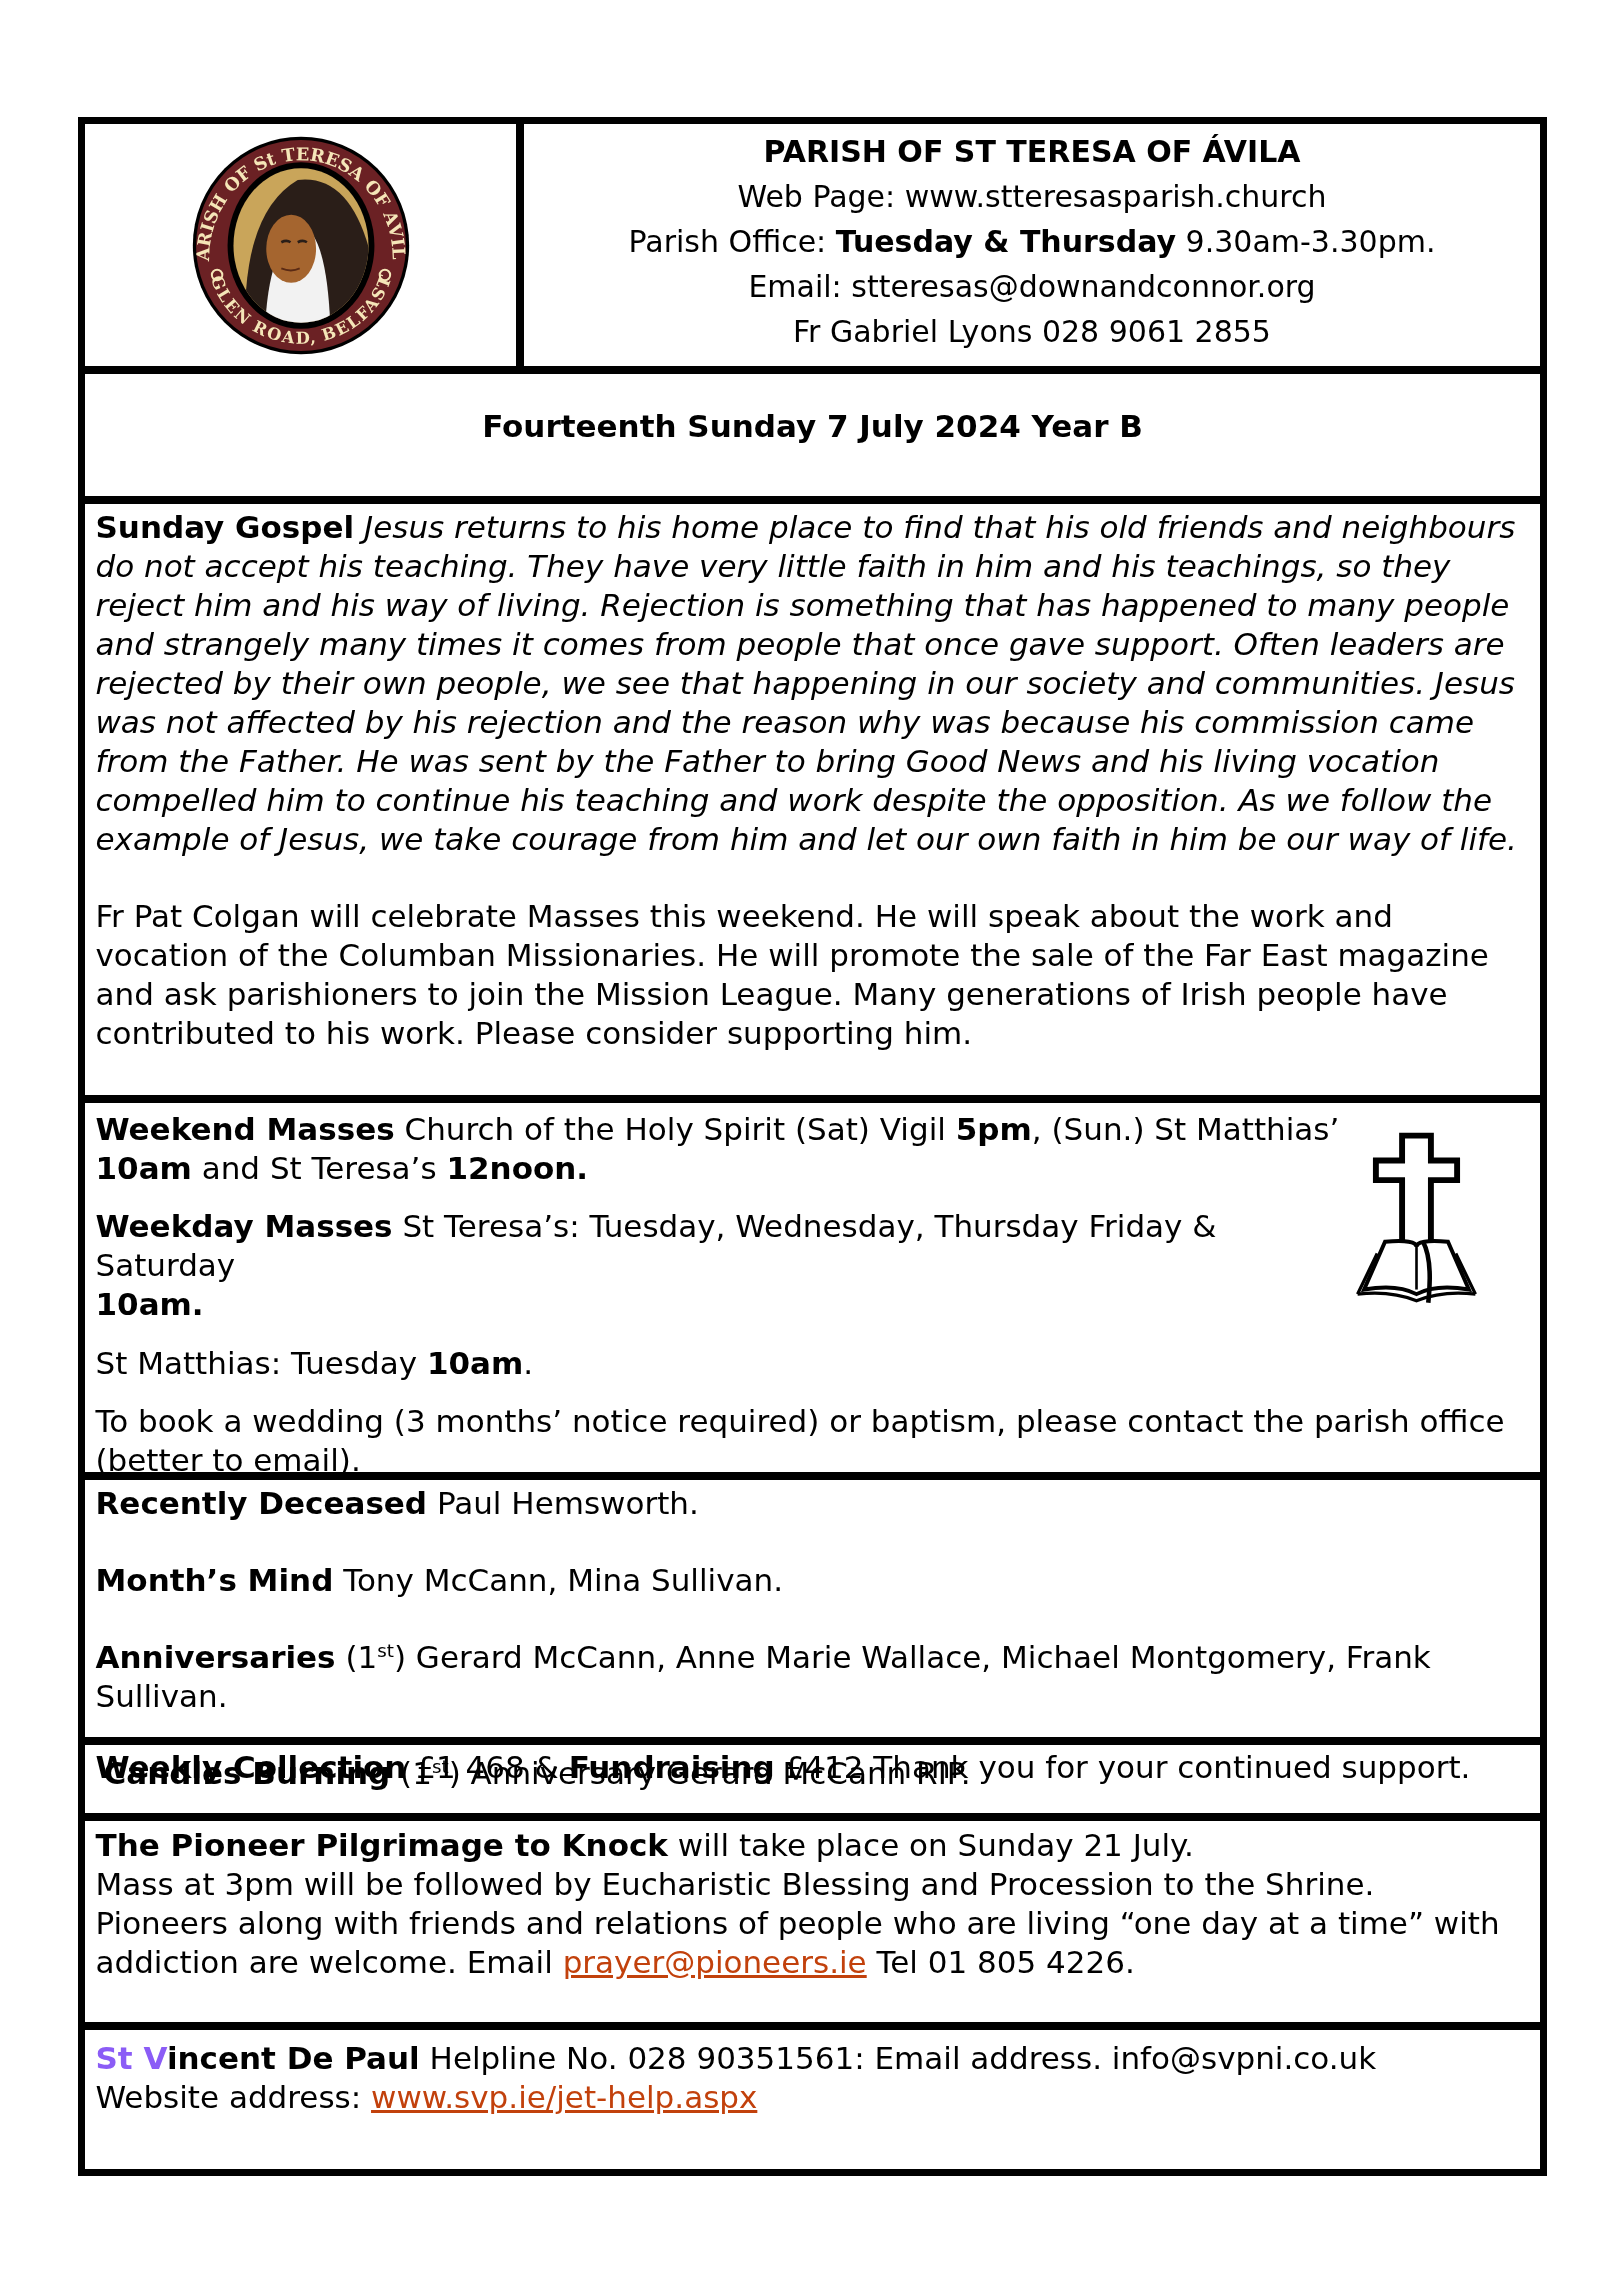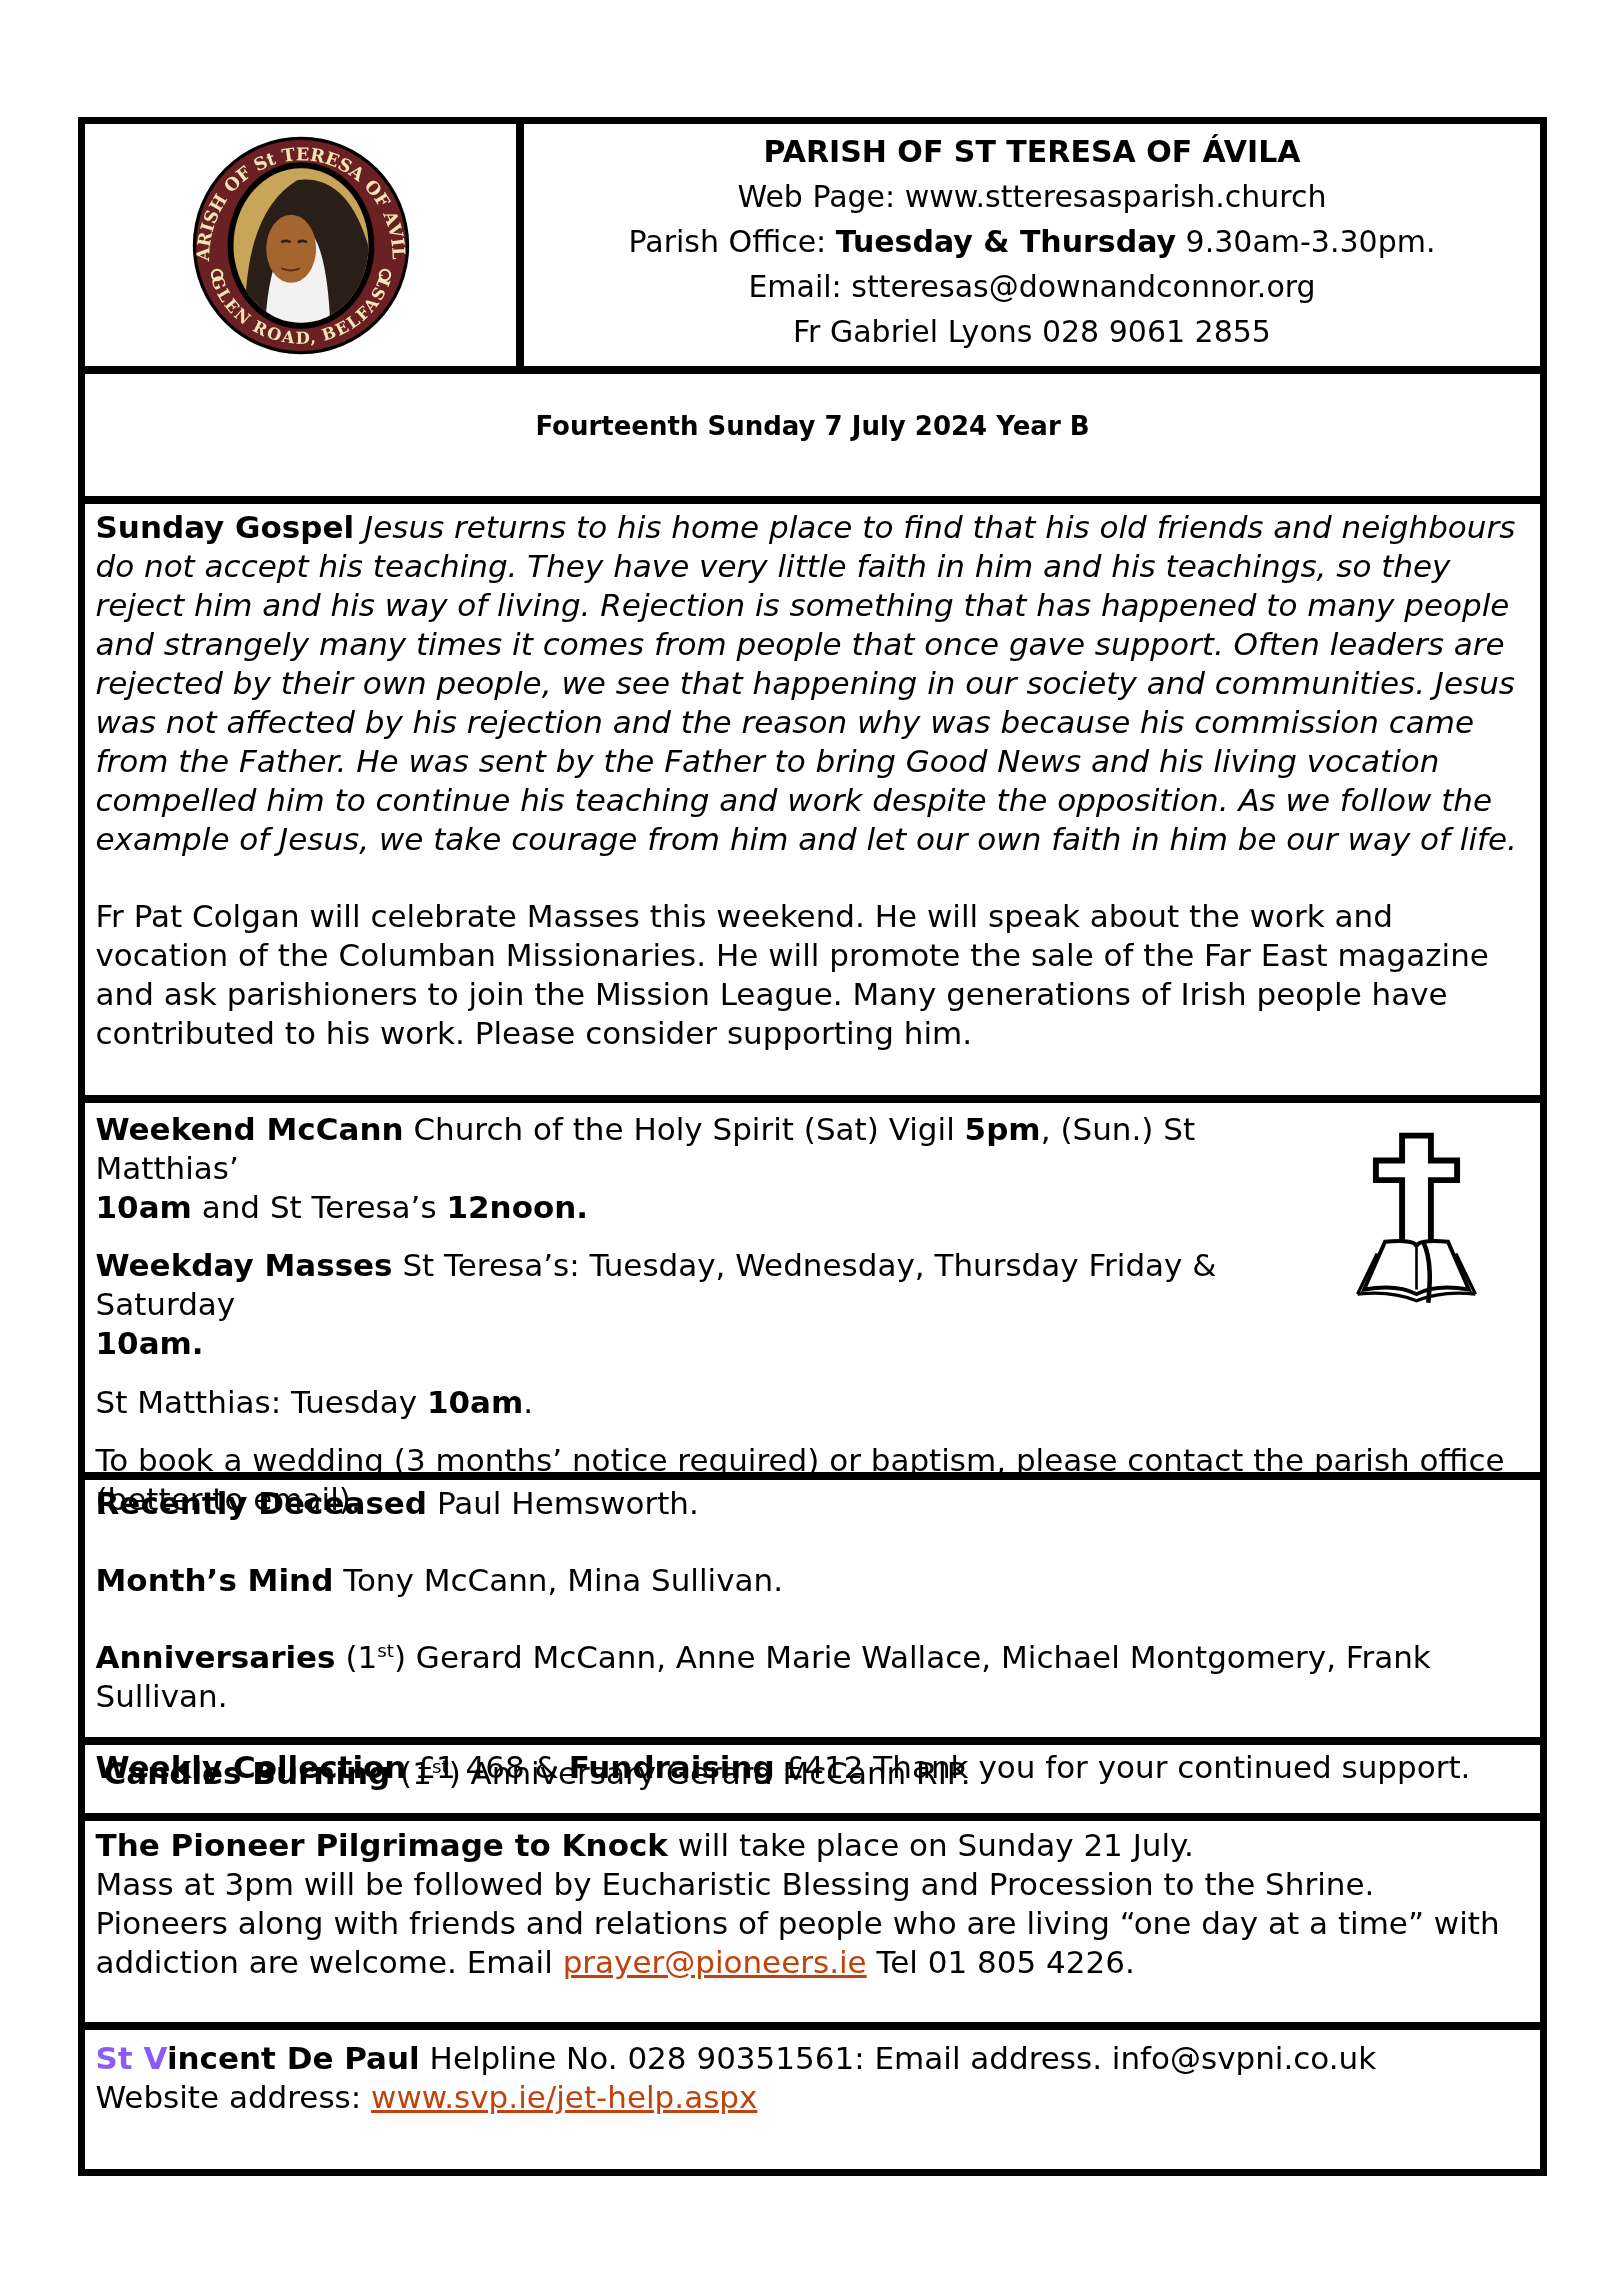--- a/index.html
+++ b/index.html
@@ -16,21 +16,21 @@
   
   .hdr { top:0; height:242px; }
   .vdiv { position:absolute; left:431px; top:0; width:7.9px; height:242px; background:#000; }
   .logo-cell { position:absolute; left:0; top:0; width:431px; height:242px;
                display:flex; align-items:center; justify-content:center; }
   .hdr-info { position:absolute; left:439px; right:0; top:0; height:242px;
               text-align:center; font-size:30px; line-height:45px; padding-top:5.2px; }
   .hdr-info .title { font-weight:bold; }
 
   .title-row { top:250px; height:104px; display:flex; align-items:center; justify-content:center;
-               font-size:26px; font-weight:bold;text-align:right; }
+               font-size:31px; font-weight:bold;text-align:right; }
 
   .cell { padding:0 13px 0 10.5px;border-radius:16px; }
   .gospel { top:380px; height:591px; padding-top:3.9px; }
   .gospel p { margin:0; }
   .gospel .p2 { margin-top:38px; }
 
   .masses { top:979px; height:370px; padding-top:6.5px; }
   .masses p { margin:0 0 19.6px 0; }
   .masses .mass-lines { width:1244px; }
   .cross-icon { position:absolute; right:58px; top:26px; width:131px; height:177px; }
@@ -100,21 +100,21 @@
   <div class="hr" style="top:372px"></div>
 
   <div class="row cell gospel text">
     <p><b>Sunday Gospel</b><span class="i"> Jesus returns to his home place to find that his old friends and neighbours do not accept his teaching. They have very little faith in him and his teachings, so they reject him and his way of living. Rejection is something that has happened to many people and strangely many times it comes from people that once gave support. Often leaders are rejected by their own people, we see that happening in our society and communities. Jesus was not affected by his rejection and the reason why was because his commission came from the Father. He was sent by the Father to bring Good News and his living vocation compelled him to continue his teaching and work despite the opposition. As we follow the example of Jesus, we take courage from him and let our own faith in him be our way of life.</span></p>
     <p class="p2">Fr Pat Colgan will celebrate Masses this weekend. He will speak about the work and vocation of the Columban Missionaries. He will promote the sale of the Far East magazine and ask parishioners to join the Mission League. Many generations of Irish people have contributed to his work. Please consider supporting him.</p>
   </div>
   <div class="hr" style="top:971px"></div>
 
   <div class="row cell masses text">
     <div class="mass-lines">
-      <p><b>Weekend McCann</b><span> Church of the Holy Spirit (Sat) Vigil </span><b>5pm</b><span>, (Sun.) St Matthias’ </span><br><b>10am</b><span> and St Teresa’s </span><b>12noon.</b></p>
+      <p><b>Weekend Masses</b><span> Church of the Holy Spirit (Sat) Vigil </span><b>5pm</b><span>, (Sun.) St Matthias’ </span><br><b>10am</b><span> and St Teresa’s </span><b>12noon.</b></p>
       <p><b>Weekday Masses</b><span> St Teresa’s: Tuesday, Wednesday, Thursday Friday &amp; Saturday </span><br><b>10am.</b></p>
       <p><span>St Matthias: Tuesday </span><b>10am</b><span>.</span></p>
     </div>
     <p style="margin:0">To book a wedding (3 months’ notice required) or baptism, please contact the parish office (better to email).</p>
     <svg class="cross-icon" viewBox="0 0 200 270">
       <path d="M 78 10 L 122 10 L 122 48 L 162 48 L 162 78 L 122 78 L 122 190 L 78 190 L 78 78 L 38 78 L 38 48 L 78 48 Z" fill="#fff" stroke="#000" stroke-width="9"></path>
       <path d="M 20 245 L 52 172 Q 100 168 100 180 Q 100 168 148 172 L 180 245 Q 130 236 100 252 Q 70 236 20 245 Z" fill="#fff" stroke="#000" stroke-width="6"></path>
       <path d="M 10 252 L 40 190 M 190 252 L 160 190 M 10 252 Q 60 246 100 262 Q 140 246 190 252" fill="none" stroke="#000" stroke-width="5"></path>
       <path d="M 100 180 L 100 245" stroke="#000" stroke-width="4"></path>
       <path d="M 110 172 Q 125 200 118 265" fill="none" stroke="#000" stroke-width="7"></path>

